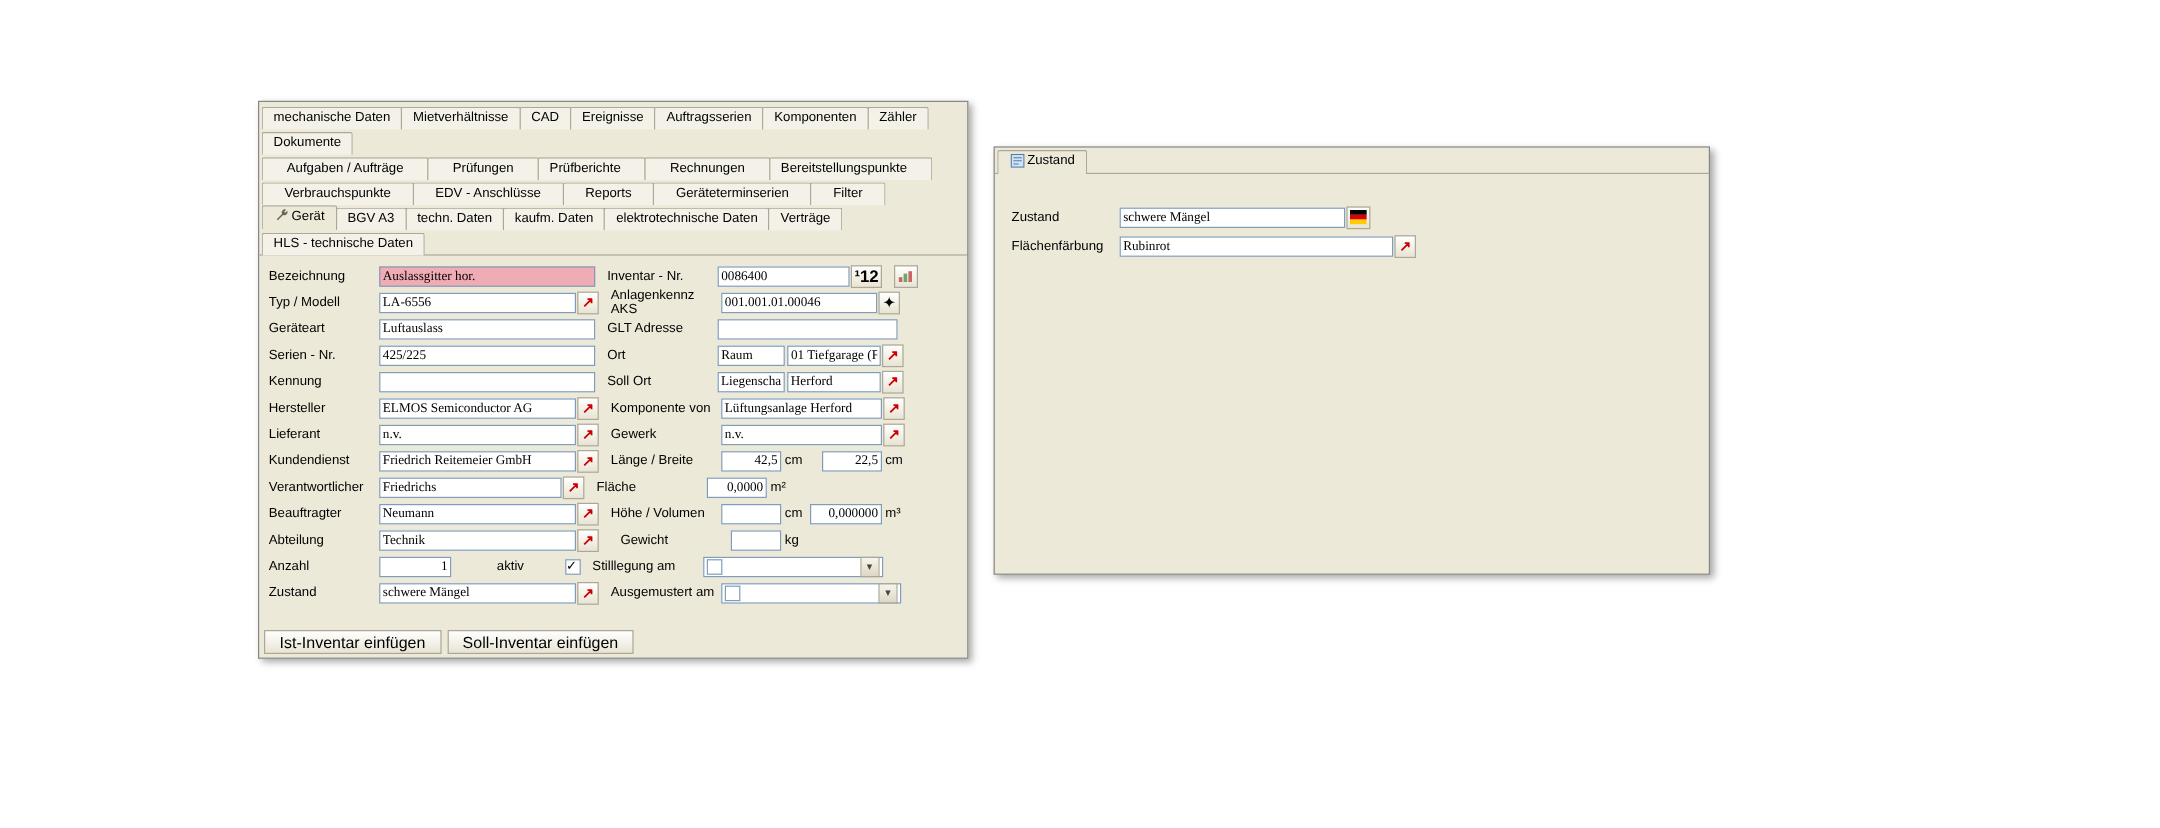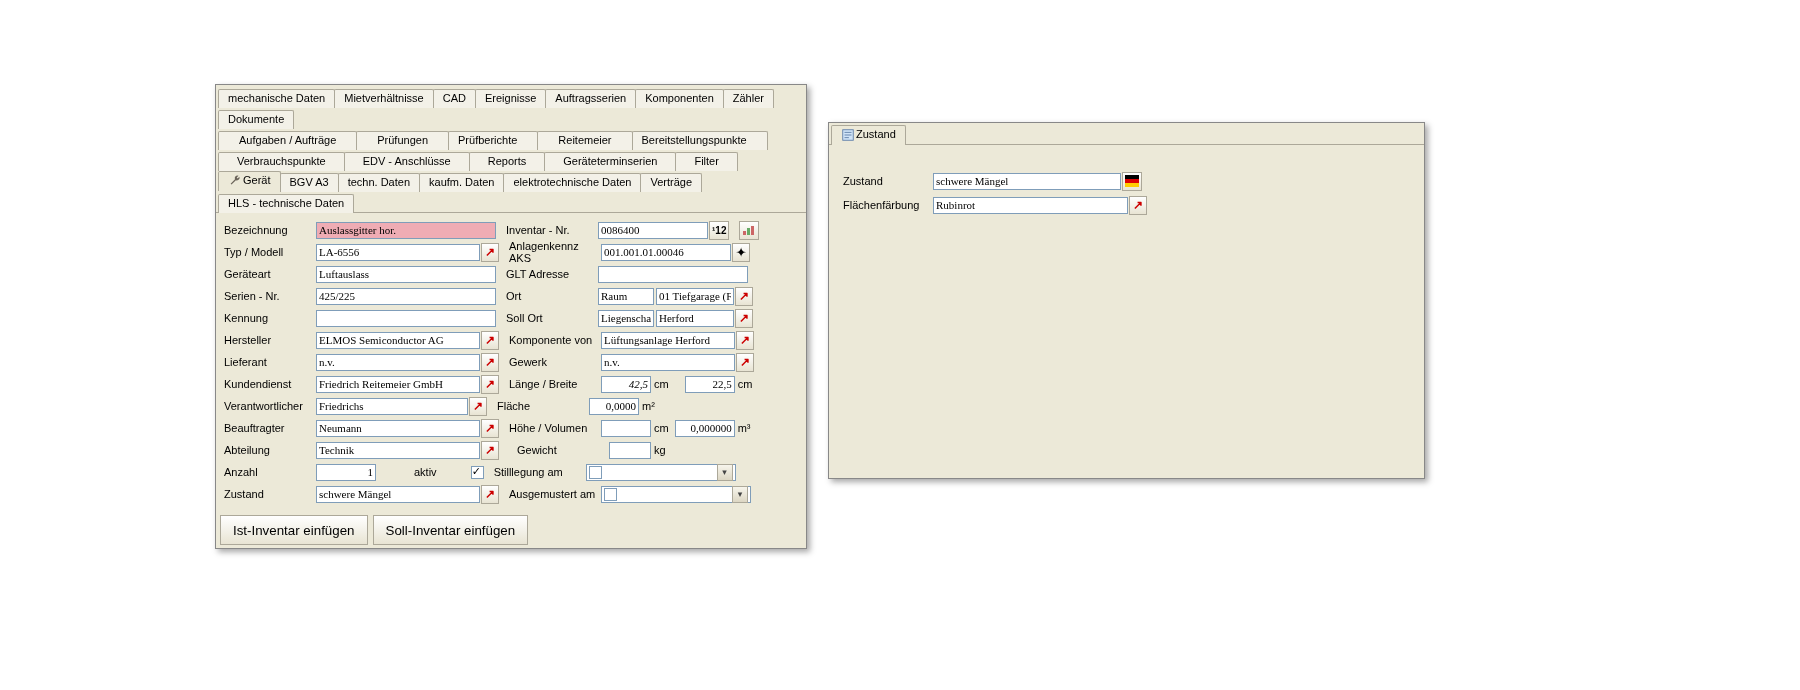--- a/index.html
+++ b/index.html
@@ -14,21 +14,21 @@
   .divider{width:100%;border-top:1px solid #aca899;margin-top:-1px}
   .body{padding:6px 8px}
   .row{display:flex;align-items:center;height:22px}
   .lbl{width:92px;color:#000}
   .lbl2{width:92px}
   .col2start{margin-left:10px}
   .inp{border:1px solid #7f9db9;background:#fff;height:17px;line-height:17px;padding:0 2px;font:11px Tahoma;color:#000;box-sizing:border-box}
   .inp.pink{background:#efacb4}
   .inp.right{text-align:right}
   .btn{border:1px solid #aca899;background:linear-gradient(#fff,#e8e4d3);height:19px;padding:0 2px;display:inline-flex;align-items:center;justify-content:center;min-width:18px;box-sizing:border-box;margin-left:1px;cursor:pointer}
-  .btn.txt{padding:0 12px;height:30px}
+  .btn.txt{padding:0 12px;height:20px}
   .arrow{color:#c00;font-weight:bold;font-size:12px}
   .u{font-size:11px;margin-left:3px}
   .chk{width:13px;height:13px;border:1px solid #7f9db9;background:#fff;display:inline-block;position:relative;box-sizing:border-box}
   .chk.on::after{content:"✓";position:absolute;left:0;top:-2px;font-size:11px;color:#000}
   .datebox{display:inline-flex;align-items:center;border:1px solid #7f9db9;background:#fff;height:17px;padding:0 2px;box-sizing:border-box}
   .datebox .dropbtn{margin-left:auto}
   textarea.inp{width:460px;height:34px;resize:none;background:#fffdc9;border:1px solid #3e7ad1;outline:none}
   .scroll-hints{display:flex;flex-direction:column;justify-content:space-between;height:34px;color:#9c9a8c;font-size:9px;margin-left:2px}
   .footer{position:absolute;left:3px;bottom:3px;display:flex;gap:4px}
   .side .body .row{height:24px}
@@ -52,21 +52,21 @@
       <div class="tab">Ereignisse</div>
       <div class="tab">Auftragsserien</div>
       <div class="tab">Komponenten</div>
       <div class="tab">Zähler</div>
       <div class="tab">Dokumente</div>
 
       <div style="width:100%"></div>
       <div class="tab" style="padding-left:20px;padding-right:20px">Aufgaben / Aufträge</div>
       <div class="tab" style="padding-left:20px;padding-right:20px">Prüfungen</div>
       <div class="tab" style="padding-right:20px">Prüfberichte</div>
-      <div class="tab" style="padding-left:20px;padding-right:20px">Reitemeier</div>
+      <div class="tab" style="padding-left:20px;padding-right:20px">Rechnungen</div>
       <div class="tab" style="padding-right:20px">Bereitstellungspunkte</div>
 
       <div style="width:100%"></div>
       <div class="tab" style="padding-left:18px;padding-right:18px">Verbrauchspunkte</div>
       <div class="tab" style="padding-left:18px;padding-right:18px">EDV - Anschlüsse</div>
       <div class="tab" style="padding-left:18px;padding-right:18px">Reports</div>
       <div class="tab" style="padding-left:18px;padding-right:18px">Geräteterminserien</div>
       <div class="tab" style="padding-left:18px;padding-right:18px">Filter</div>
 
       <div style="width:100%"></div>
@@ -87,21 +87,21 @@
     <div class="divider"></div>
 
     <div class="body">
 
       <div class="row">
         <span class="lbl">Bezeichnung</span>
         <input class="inp pink" style="width: 180px;" value="Auslassgitter hor.">
         <span class="lbl2 col2start">Inventar - Nr.</span>
         <input class="inp" style="width: 110px;" value="0086400">
         <button class="btn">
-            <span style="font-size:10px;font-weight:bold">¹12</span>
+            <span style="font-size:14px;font-weight:bold">¹12</span>
           </button>
         <button class="btn" style="margin-left:10px">
           <span>
               <svg width="14" height="12">
                 <rect x="1" y="7" width="3" height="4" fill="#c66"></rect>
                 <rect x="5" y="4" width="3" height="7" fill="#6a6"></rect>
                 <rect x="9" y="2" width="3" height="9" fill="#c66"></rect>
               </svg>
             </span>
         </button>
@@ -175,21 +175,21 @@
           </button>
       </div>
 
       <div class="row">
         <span class="lbl">Kundendienst</span>
         <input class="inp" style="width: 164px;" value="Friedrich Reitemeier GmbH">
           <button class="btn">
             <span class="arrow">↗</span>
           </button>
         <span class="lbl2 col2start">Länge / Breite</span>
-        <input class="inp right" style="width: 50px; font-style: italic;" value="42,5">
+        <input class="inp right" style="width: 50px;" value="42,5">
           <span class="u">cm</span>
         <input class="inp right" style="width: 50px; margin-left: 16px;" value="22,5">
           <span class="u">cm</span>
       </div>
 
       <div class="row">
         <span class="lbl">Verantwortlicher</span>
         <input class="inp" style="width: 152px;" value="Friedrichs">
           <button class="btn">
             <span class="arrow">↗</span>
@@ -280,21 +280,21 @@
               <svg width="14" height="12">
                 <rect width="14" height="4" fill="#000"></rect>
                 <rect y="4" width="14" height="4" fill="#d00"></rect>
                 <rect y="8" width="14" height="4" fill="#fc0"></rect>
               </svg>
             </span>
         </button>
       </div>
       <div class="row">
         <span class="lbl">Flächenfärbung</span>
-        <input class="inp" style="width: 195px;" value="Rubinrot">
+        <input class="inp" style="width: 228px;" value="Rubinrot">
         <button class="btn">
             <span class="arrow">↗</span>
           </button>
       </div>
     </div>
   </div>
 
 </div>
 
 </body></html>

